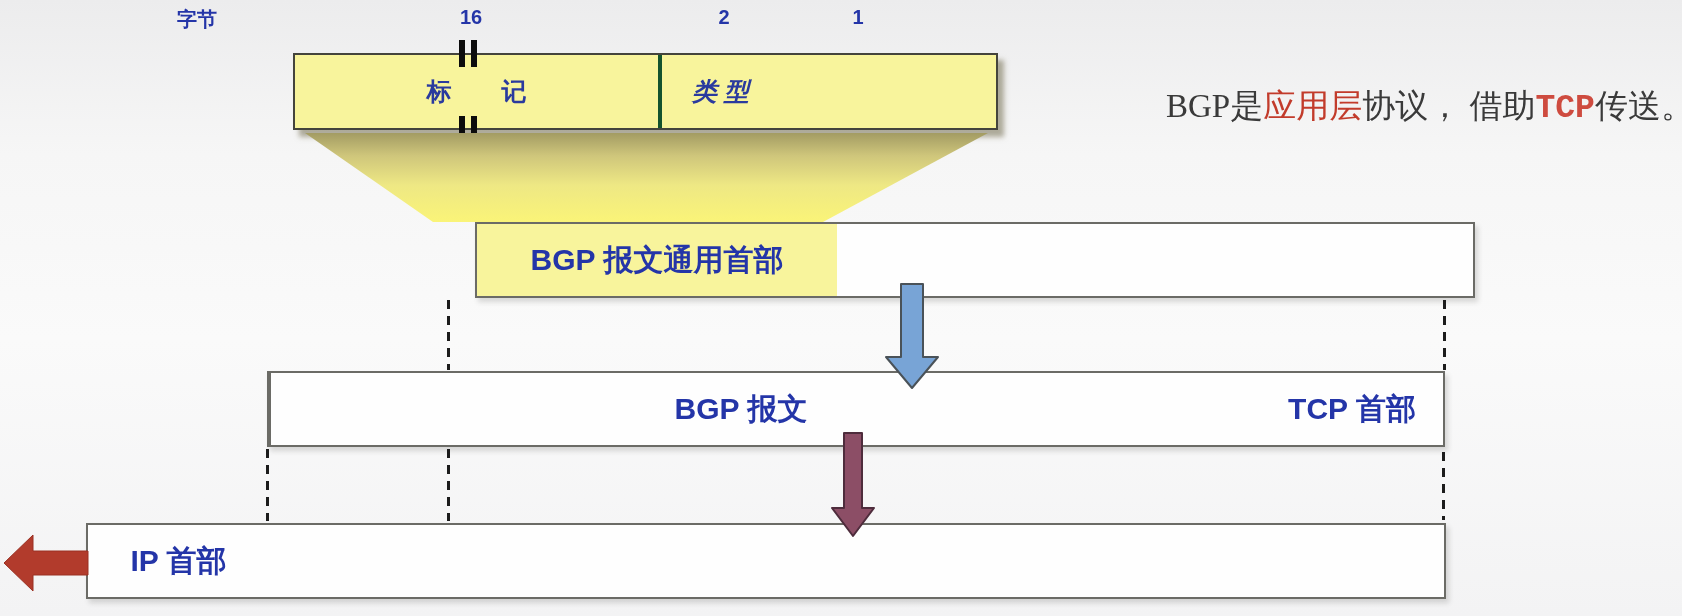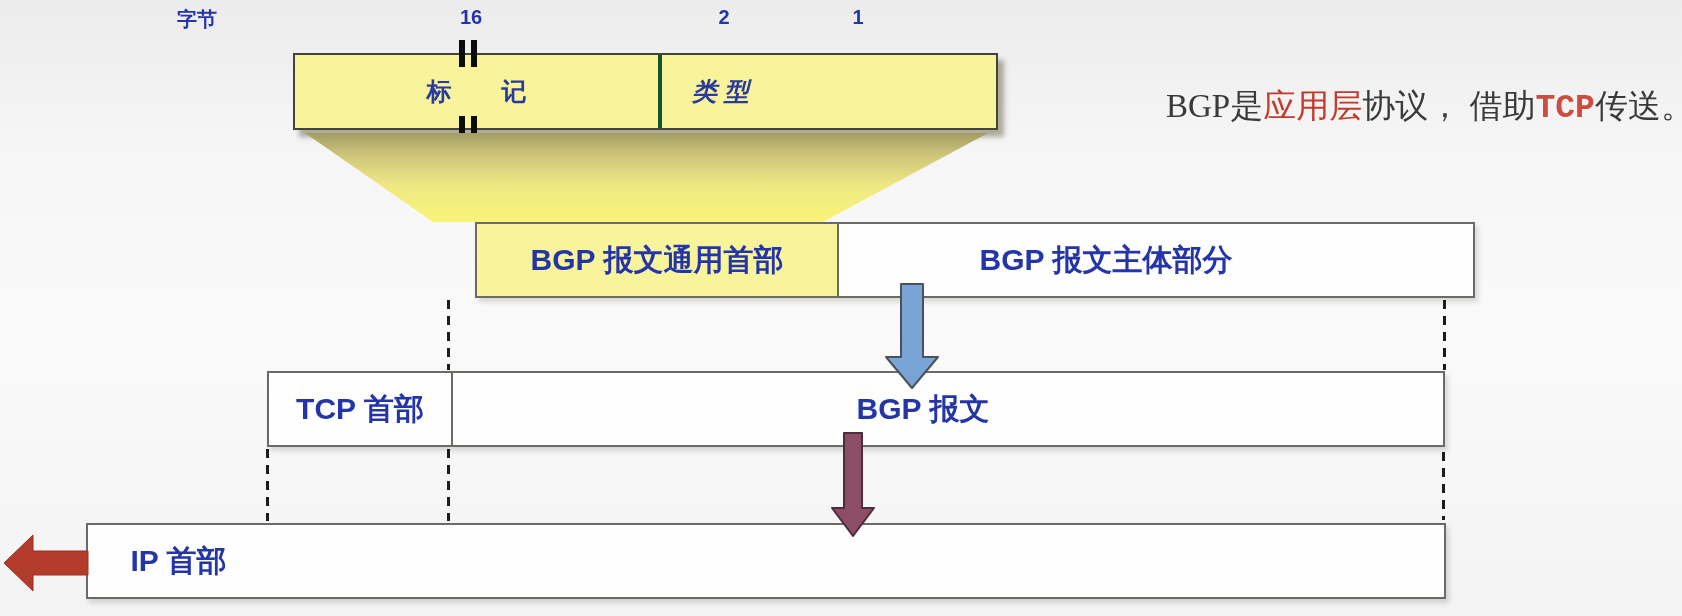--- a/index.html
+++ b/index.html
@@ -95,26 +95,25 @@
   </div>
   <div class="break-mark break-bottom">
     <span></span>
       <span></span>
   </div>
 
   <div class="funnel"></div>
 
   <div class="enc-row row-bgp">
     <div class="enc-cell head">BGP 报文通用首部</div>
-    <div class="enc-cell body">BGP 报文主体部分</div>
   </div>
 
   <div class="enc-row row-tcp">
+    <div class="enc-cell body">BGP 报文</div>
     <div class="enc-cell head">TCP 首部</div>
-    <div class="enc-cell body">BGP 报文</div>
   </div>
 
   <div class="enc-row row-ip">
     <div class="enc-cell head">IP 首部</div>
   </div>
 
   <div class="dash d1"></div>
   <div class="dash d2"></div>
   <div class="dash d3"></div>
   <div class="dash d4"></div>

